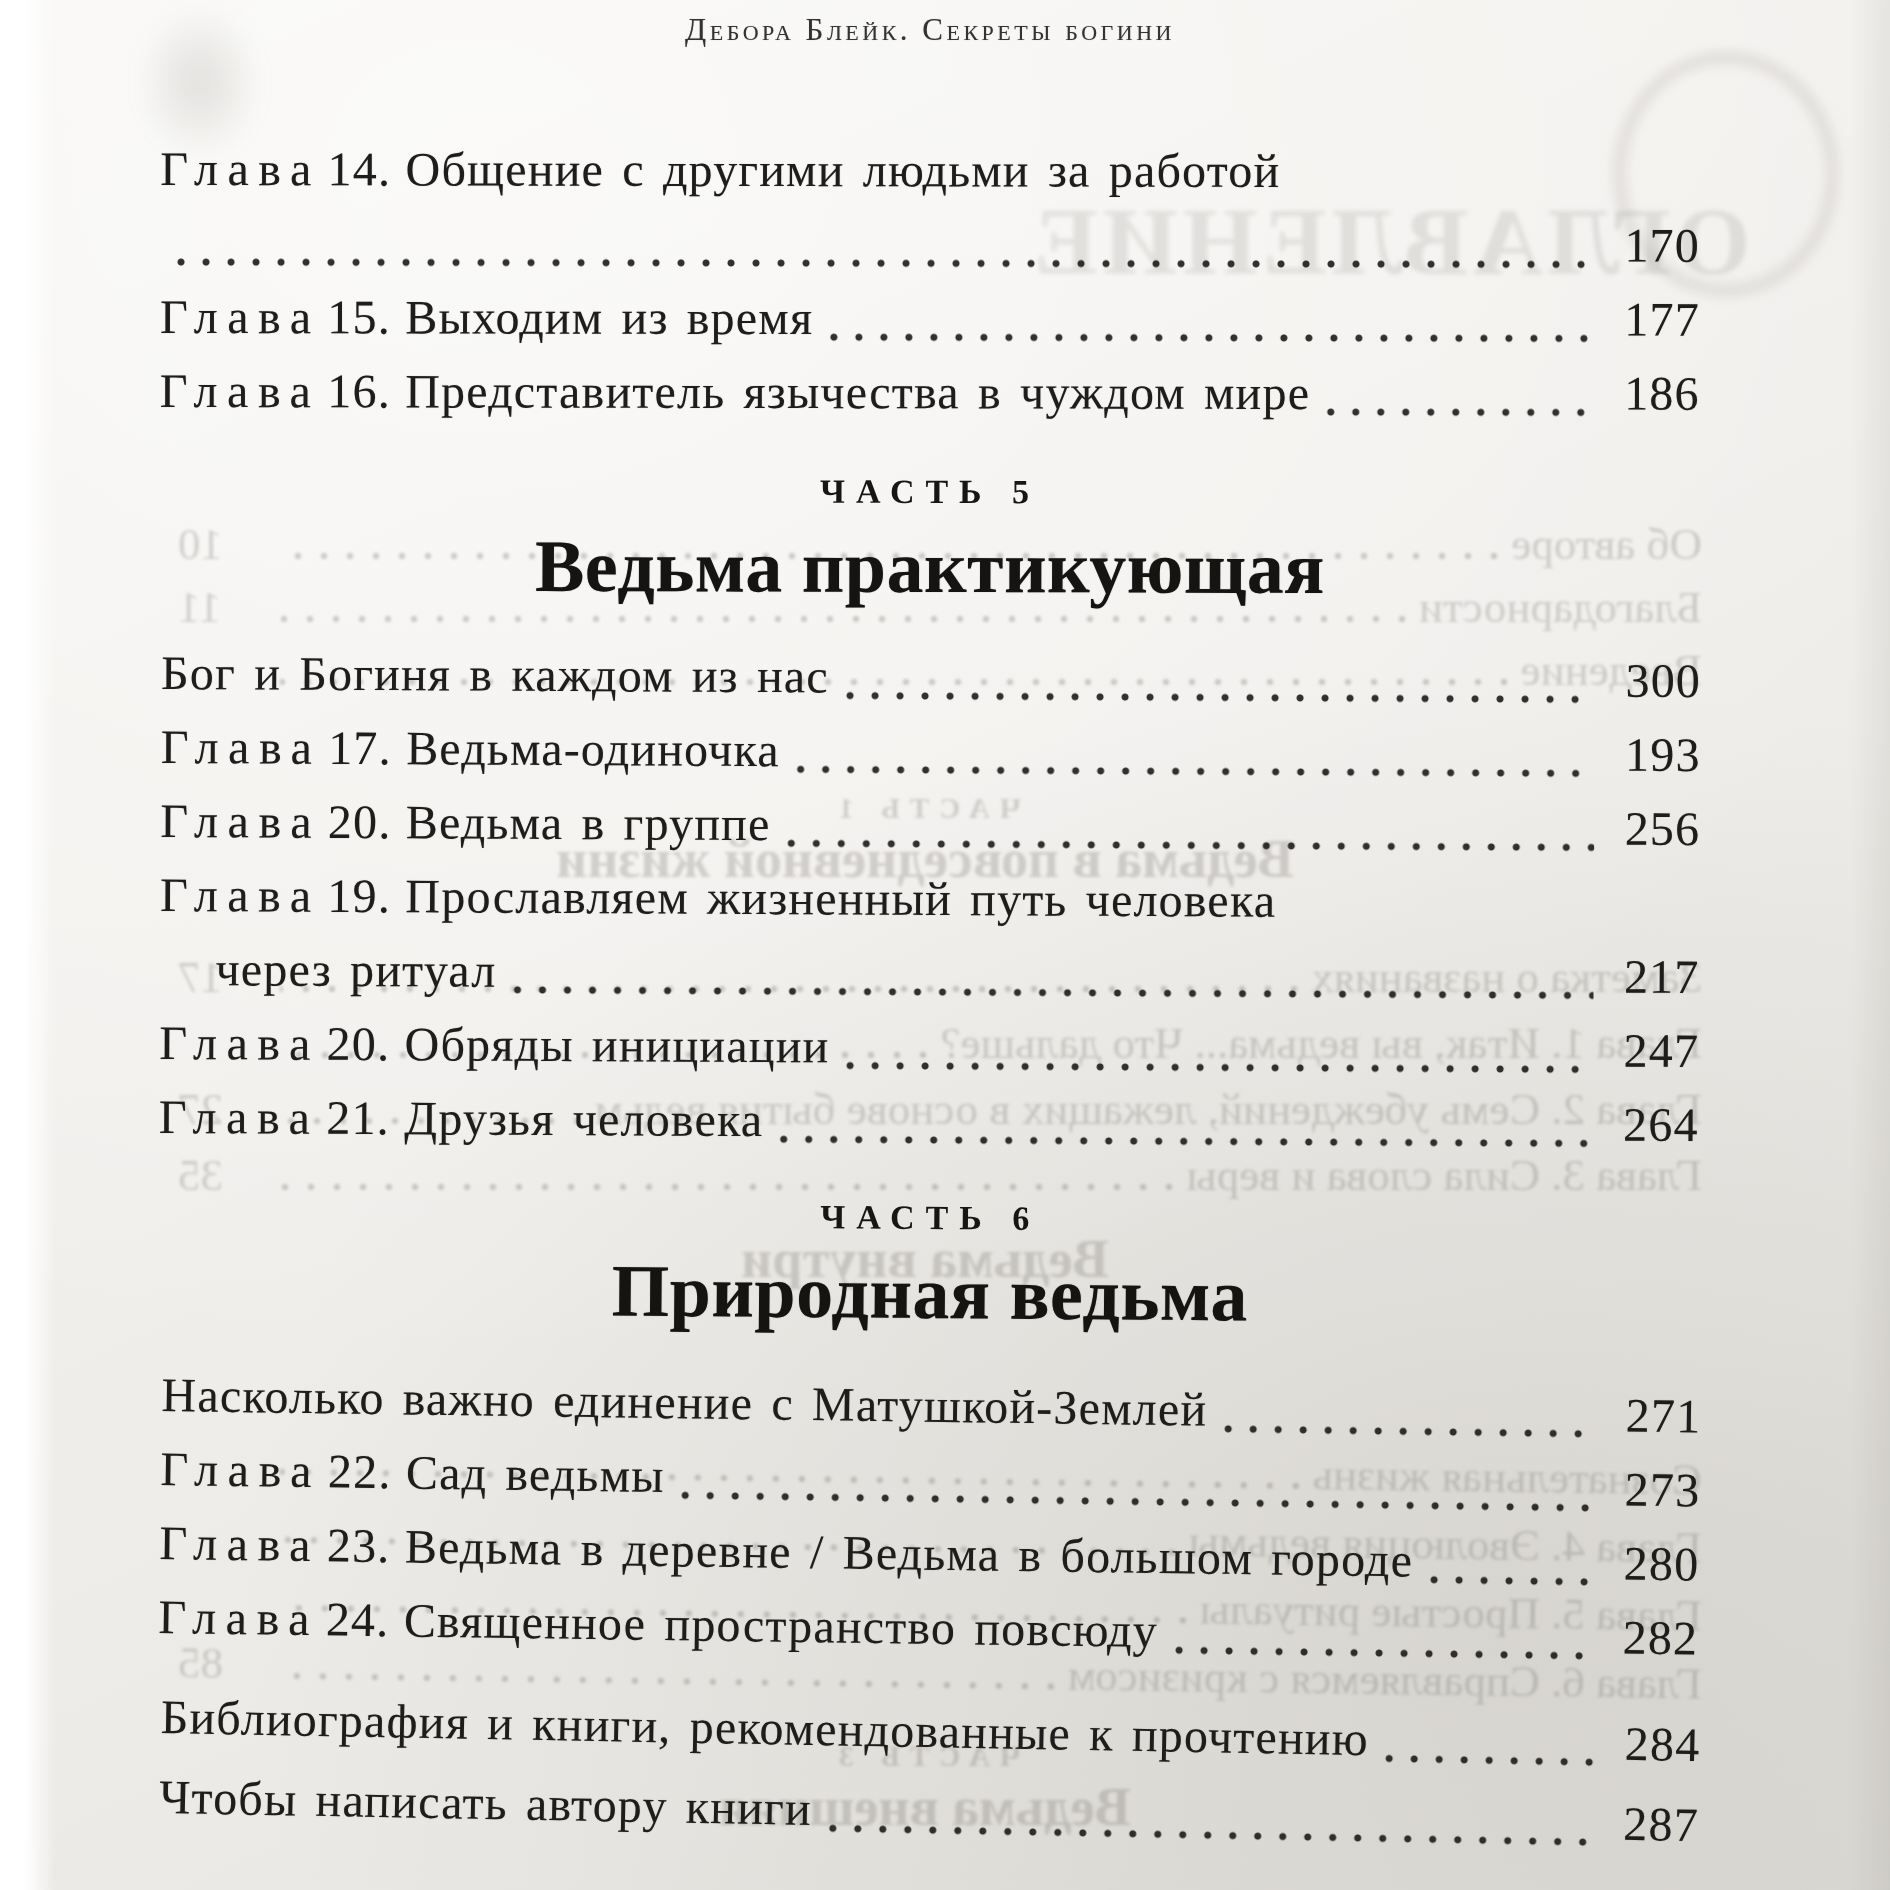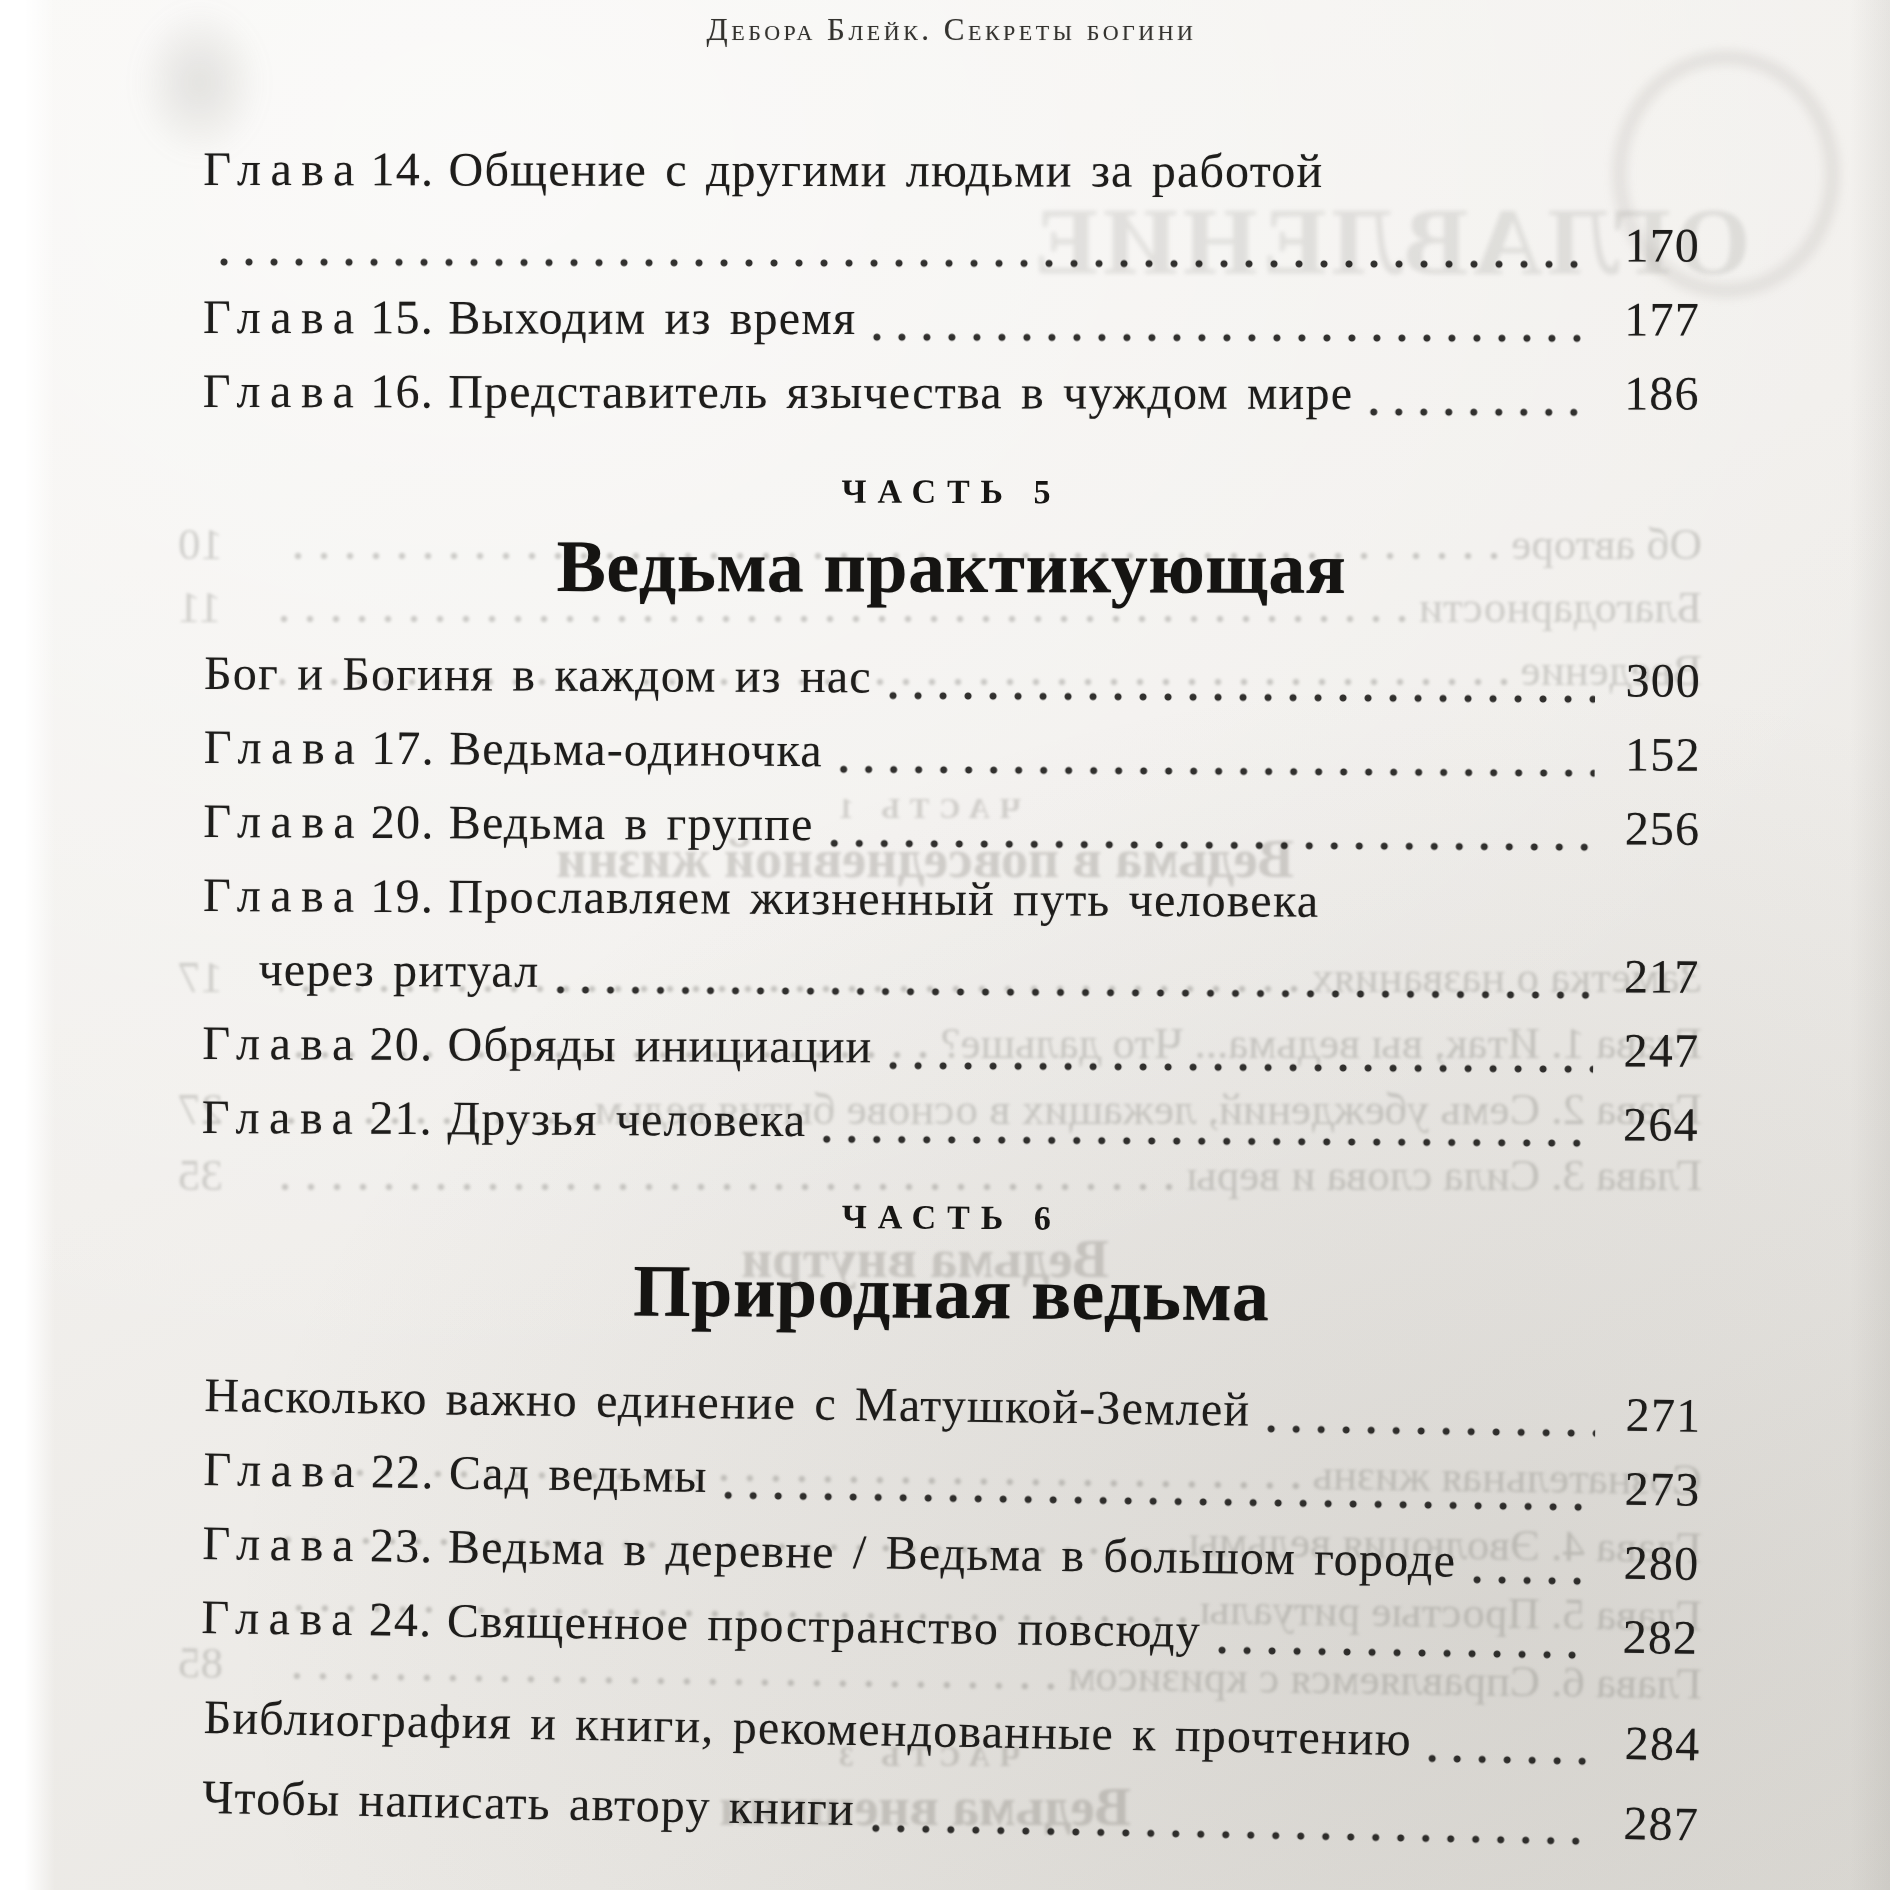--- a/index.html
+++ b/index.html
@@ -36,21 +36,21 @@
   .gdots{flex:1;height:10px;margin:0 12px;align-self:flex-end;margin-bottom:12px;
     background:radial-gradient(circle at 5px 5px, rgba(98,95,89,0.30) 2.6px, rgba(98,95,89,0) 3.6px);
     background-size:26px 10px;background-repeat:repeat-x;}
   .gpg{min-width:90px;text-align:right;}
   .gcenter{position:absolute;left:160px;right:200px;text-align:center;
     color:rgba(102,99,93,0.25);transform:scaleX(-1);filter:blur(1.8px);white-space:nowrap;}
   .gpartlabel{font-size:29px;font-weight:700;letter-spacing:10px;}
   .gparttitle{font-size:54px;font-weight:700;}
 
   
-  .content{position:absolute;inset:0;padding:12px 190px 0 160px;margin-left:43px;}
+  .content{position:absolute;inset:0;padding:12px 190px 0 160px;}
   .runhead{width:100%;text-align:center;font-size:31px;letter-spacing:3.5px;
     font-variant-caps:small-caps;color:#34332f;
     text-shadow:0 0 1px rgba(40,40,40,0.3);}
   .sec{transform-origin:0 50%;}
   .row{display:flex;align-items:baseline;font-size:48px;line-height:74px;
     letter-spacing:1.2px;word-spacing:5px;white-space:nowrap;
     text-shadow:0 0 1px rgba(25,25,25,0.35);}
   .row .t{flex:0 0 auto;}
   .chw{letter-spacing:0.20em;}
   .chn{margin-left:0.14em;}
@@ -182,21 +182,21 @@
 
     <div class="sec s2">
       <div class="row">
         <span class="t">Бог и Богиня в каждом из нас</span>
         <span class="dots"></span>
         <span class="pg">300</span>
       </div>
       <div class="row">
         <span class="t"><span class="chw">Глава</span><span class="chn">17.</span><span class="ti">Ведьма-одиночка</span></span>
         <span class="dots"></span>
-        <span class="pg">152</span>
+        <span class="pg">193</span>
       </div>
       <div class="row">
         <span class="t"><span class="chw">Глава</span><span class="chn">20.</span><span class="ti">Ведьма в группе</span></span>
         <span class="dots"></span>
         <span class="pg">256</span>
       </div>
       <div class="row">
         <span class="t"><span class="chw">Глава</span><span class="chn">19.</span><span class="ti">Прославляем жизненный путь человека</span></span>
       </div>
       <div class="row cont">

